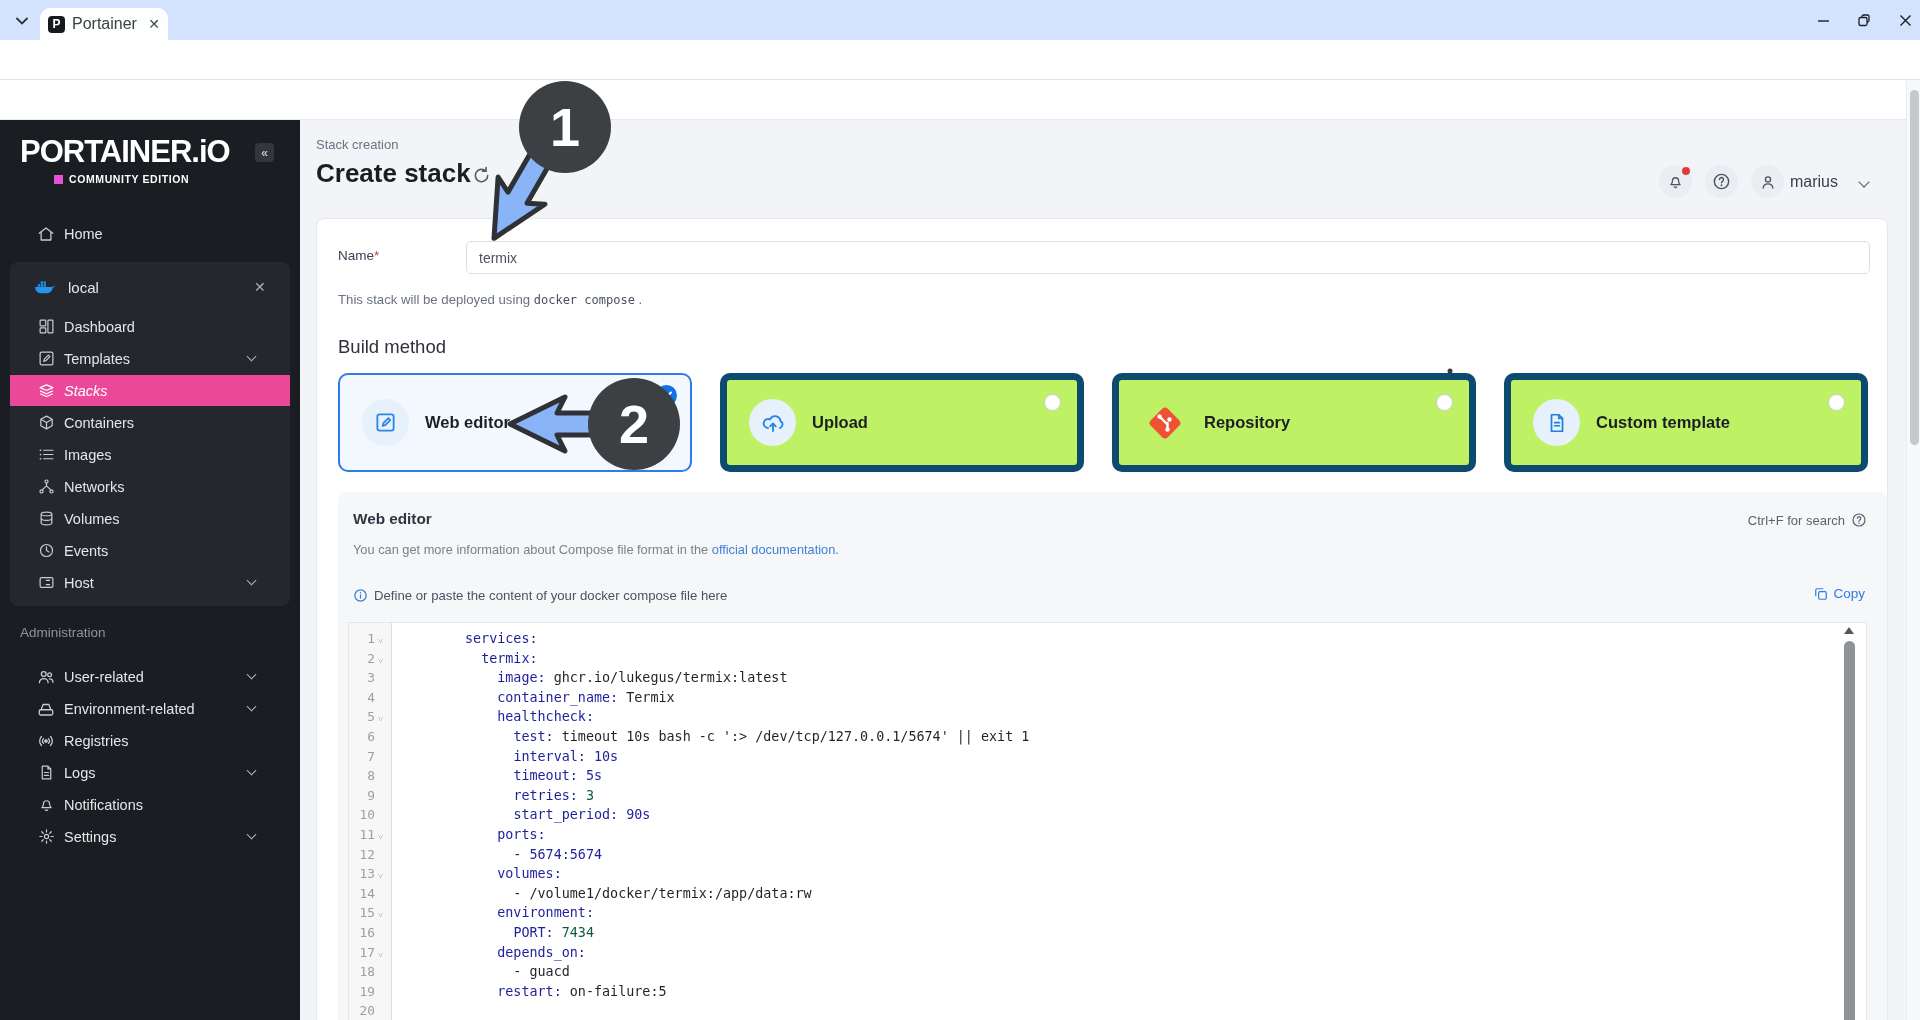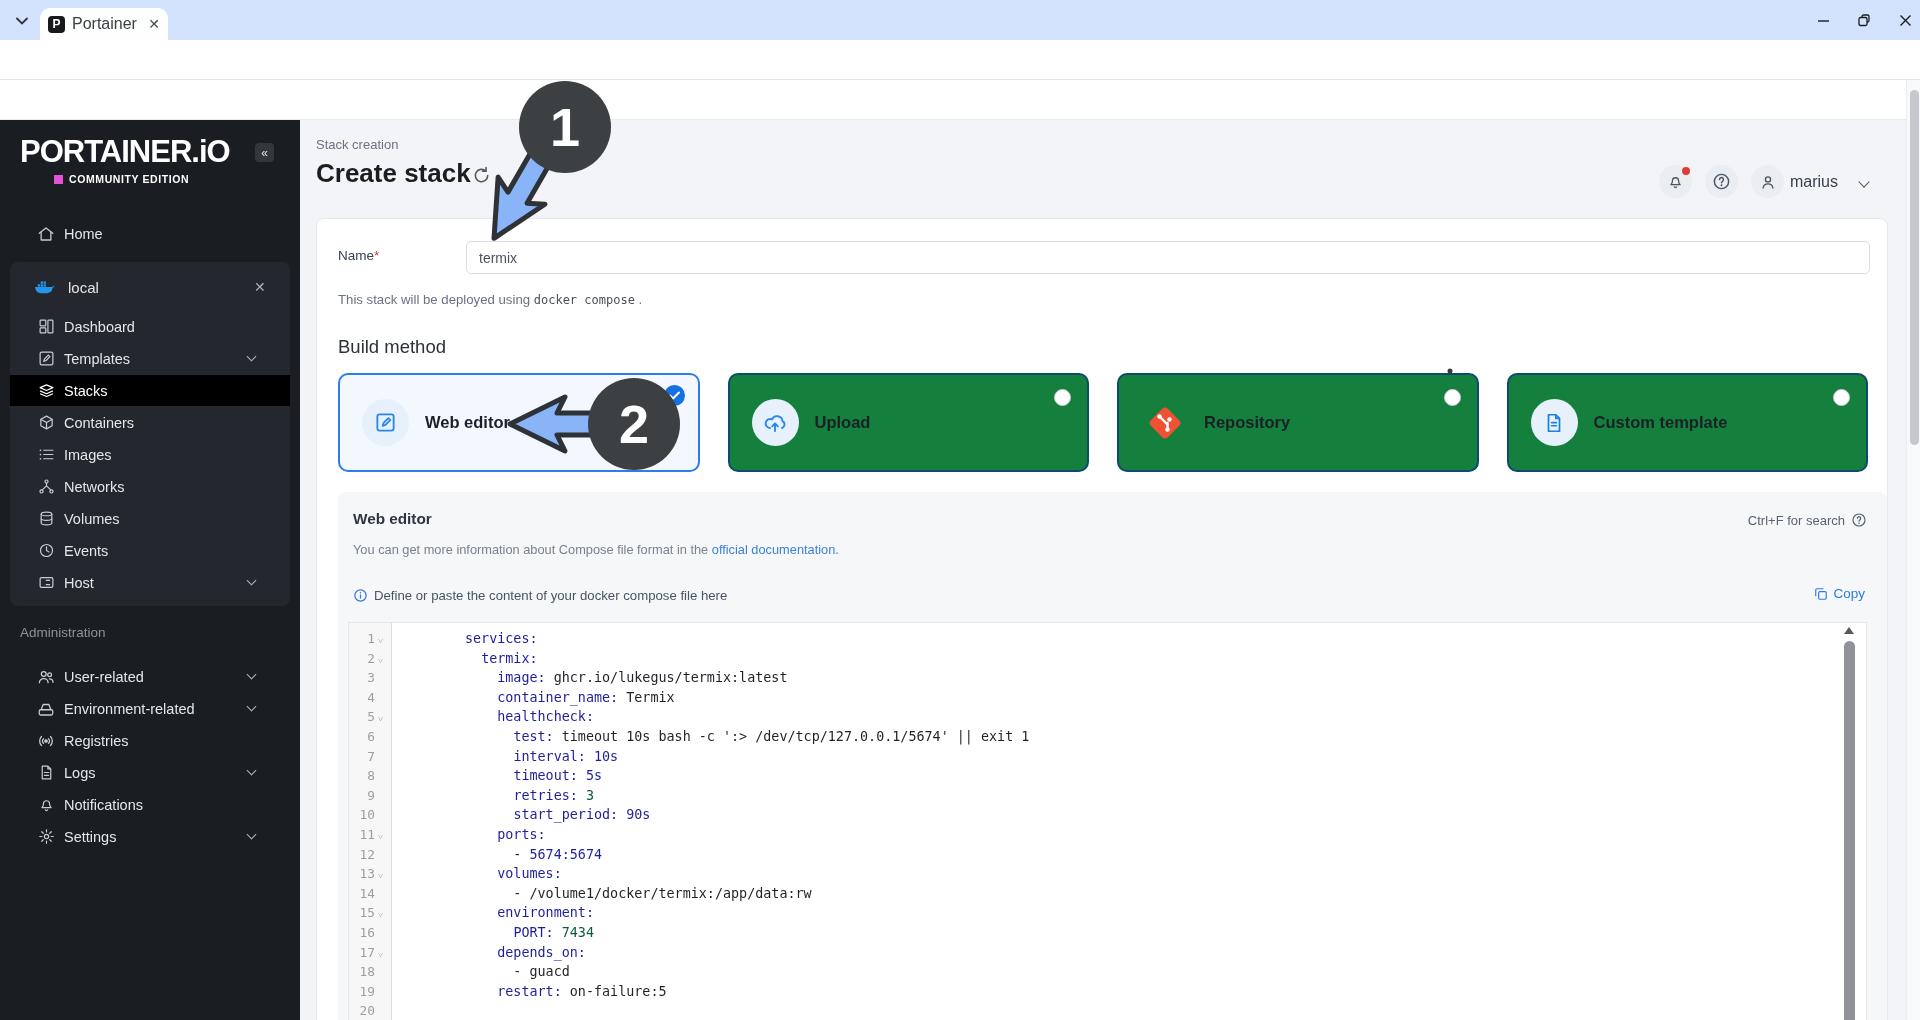--- a/index.html
+++ b/index.html
@@ -34,21 +34,21 @@
   .collapse-btn { position:absolute; left:255px; top:23px; width:19px; height:19px; background:#33373d; border-radius:4px; color:#dfe2e6; font-size:12px; display:flex; align-items:center; justify-content:center; }
   .side-item { position:absolute; left:0; width:256px; height:31px; display:flex; align-items:center; font-size:14.5px; color:#e4e6e9; }
   .side-item .ic { position:absolute; left:36px; width:20px; height:20px; display:flex; align-items:center; justify-content:center; }
   .side-item .lb { position:absolute; left:64px; }
   .env-box { position:absolute; left:10px; top:142px; width:280px; height:344px; background:#24272d; border-radius:8px; }
   .env-box .side-item { width:280px; }
   .env-box .side-item .ic { left:26px; }
   .env-box .side-item .lb { left:54px; }
   .env-head { position:absolute; left:0; top:8px; width:280px; height:34px; display:flex; align-items:center; }
   .env-head .lb { position:absolute; left:58px; font-size:15px; }
-  .active-row { background:#000000; }
+  .active-row { background:#ec4899;font-style:italic; }
   .chev { width:7px; height:7px; border-right:1.6px solid #aeb3ba; border-bottom:1.6px solid #aeb3ba; transform:rotate(45deg); position:absolute; left:248px; top:10px; }
   .env-box .chev { left:238px; }
   .admin-label { position:absolute; left:20px; top:505px; font-size:13.5px; color:#8d939b; }
   .x-close { position:absolute; left:244px; top:9px; font-size:14px; color:#aab0b7; }
 
   .main { position:absolute; left:300px; top:120px; width:1620px; height:900px; background:#f3f4f7; }
   .breadcrumb { position:absolute; left:16px; top:17px; font-size:13px; color:#6b7280; }
   .page-title { position:absolute; left:16px; top:38px; font-size:26px; font-weight:600; color:#1a1e24; }
   .refresh-ic { position:absolute; left:172px; top:46px; color:#525c68; }
   .hdr-circle { position:absolute; width:33px; height:33px; border-radius:50%; background:#eaedf1; display:flex; align-items:center; justify-content:center; color:#4c5561; }
@@ -57,21 +57,21 @@
   .bell-dot { position:absolute; right:2px; top:2px; width:8px; height:8px; border-radius:50%; background:#e03b3b; }
 
   .panel { position:absolute; left:16px; top:98px; width:1572px; height:810px; background:#fff; border:1px solid #e5e8ee; border-radius:8px 8px 0 0; }
   .fld-label { position:absolute; left:21px; top:29px; font-size:13.5px; color:#394252; }
   .req { color:#d23b3b; }
   .name-input { position:absolute; left:149px; top:22px; width:1404px; height:33px; border:1px solid #d9dee8; border-radius:5px; font-size:14px; color:#4a5262; padding:0 12px; font-family:"Liberation Sans", sans-serif; background:#fff; }
   .deploy-line { position:absolute; left:21px; top:73px; font-size:13.2px; color:#6a7183; }
   .deploy-line code { font-family:"DejaVu Sans Mono", monospace; font-size:12px; color:#49505e; }
   .bm-heading { position:absolute; left:21px; top:117px; font-size:18.5px; font-weight:500; color:#2c313a; }
   .cards { position:absolute; left:21px; top:154px; width:1530px; height:99px; display:flex; gap:28px; }
-  .card { position:relative; flex:1; border:2px solid #0c4a6e; border-radius:10px; background:#15803d; display:flex; align-items:center; padding-left:22px; }
+  .card { position:relative; flex:1; border:7px solid #0c4a6e; border-radius:10px; background:#bef264; display:flex; align-items:center; padding-left:22px; }
   .card.selected { border:2px solid #2f7bea; background:#f2f8fe; }
   .card .icn { width:47px; height:47px; border-radius:50%; background:#e6f1fc; display:flex; align-items:center; justify-content:center; flex:0 0 auto; }
   .card .clabel { font-size:16.5px; font-weight:bold; color:#1b2026; margin-left:16px; }
   .radio { position:absolute; right:16px; top:14px; width:17px; height:17px; border:1.5px solid #c7ccd4; border-radius:50%; background:#fff; }
   .checkbadge { position:absolute; right:13px; top:10px; width:21px; height:21px; border-radius:50%; background:#1371e3; color:#fff; display:flex; align-items:center; justify-content:center; }
 
   .we-section { position:absolute; left:21px; top:273px; width:1549px; height:536px; background:#f5f7f9; border-radius:8px; }
   .we-title { position:absolute; left:15px; top:18px; font-size:15.3px; font-weight:600; color:#2f3640; }
   .we-hint { position:absolute; right:20px; top:20px; font-size:13px; color:#5a6372; display:flex; align-items:center; gap:6px; }
   .we-info { position:absolute; left:15px; top:50px; font-size:12.8px; color:#79828f; }

